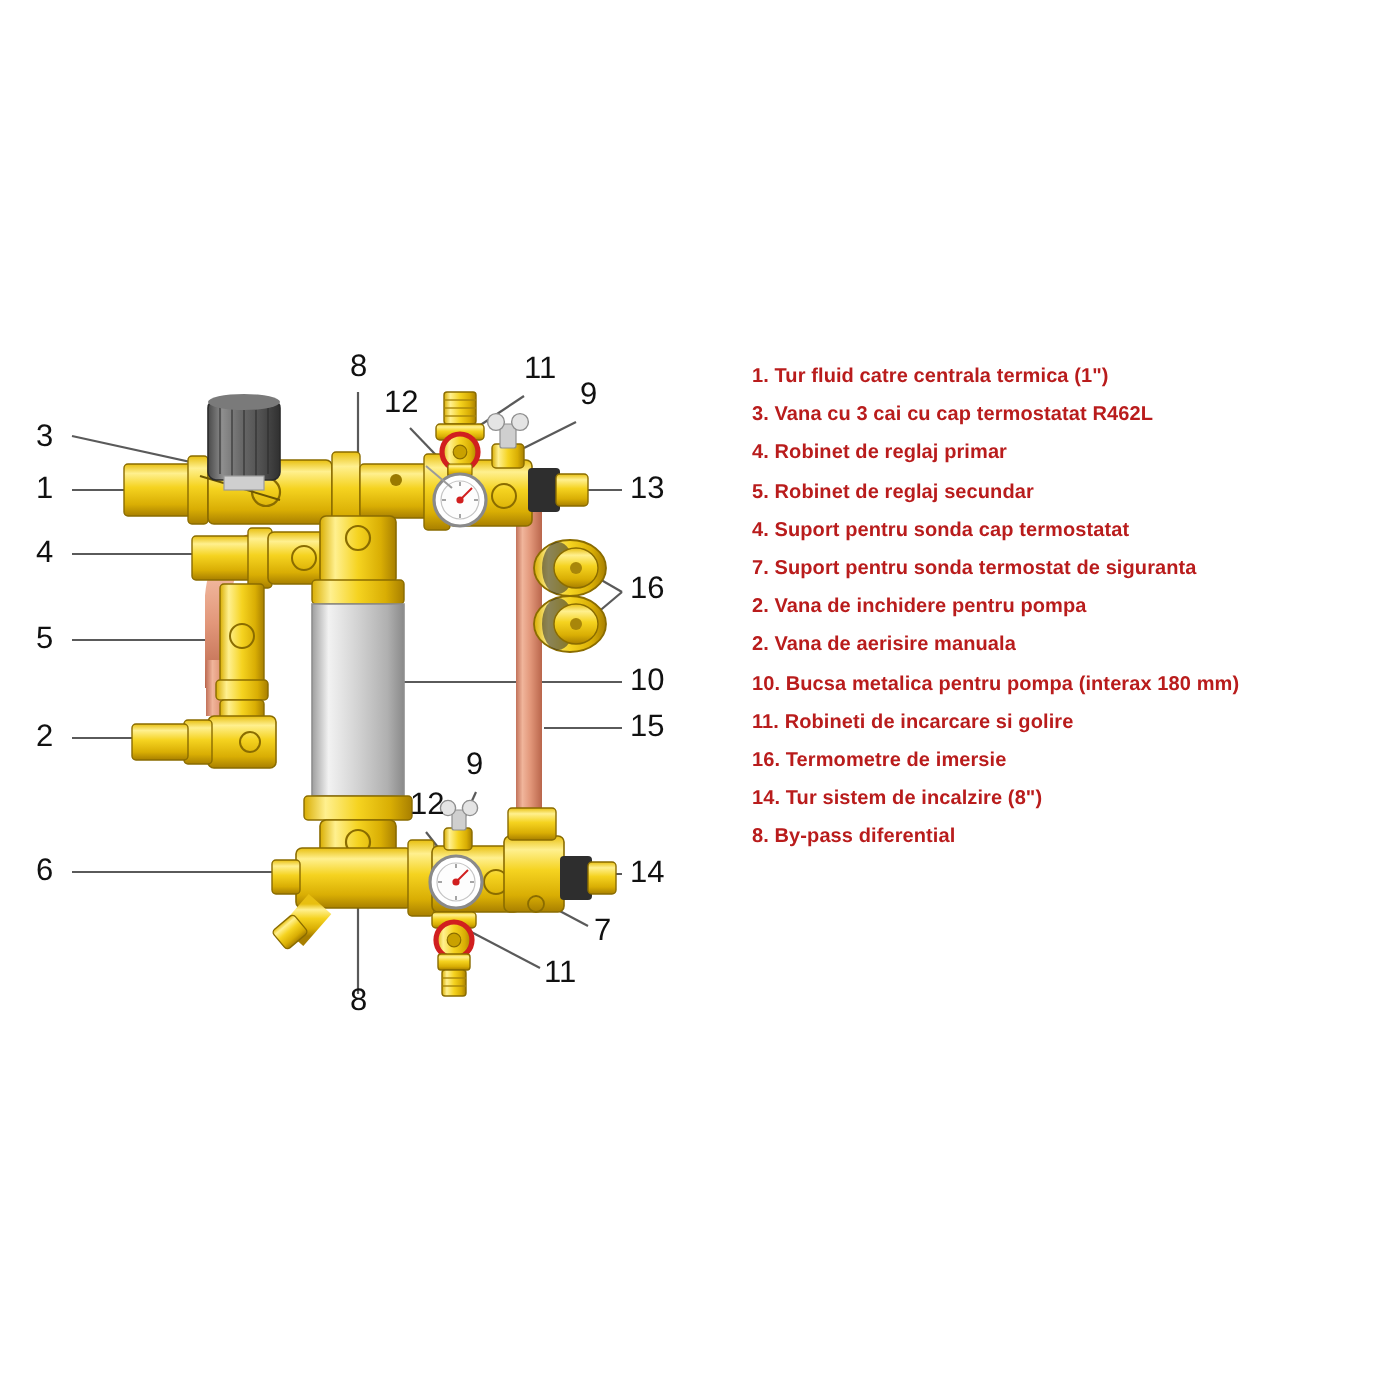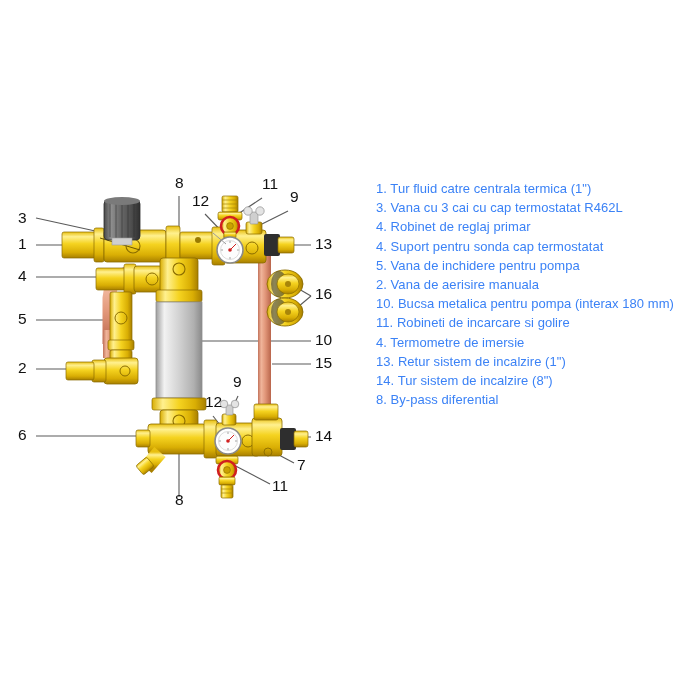--- a/index.html
+++ b/index.html
@@ -13,25 +13,26 @@
   #stage{position:absolute;left:0;top:0;width:700px;height:700px;}
   svg#diagram{position:absolute;left:0;top:0;width:700px;height:700px;display:block;}
 
   .legend{
     position:absolute;
     left:376px;
     top:179px;
     width:320px;
   }
   .legend-item{
-    font-size:13px;
+    font-size:10px;
     line-height:19.2px;
-    color:#3b82f6;
+    color:#b91c1c;
     white-space:nowrap;
     letter-spacing:0.05px;
+    font-weight:bold;
   }
   .callout-num{
     font-family:"Liberation Sans", sans-serif;
     font-size:15.5px;
     fill:#111111;
   }
 </style>
 </head>
 <body>
 
@@ -313,24 +314,25 @@
       <text class="callout-num" x="297" y="470">7</text>
       <text class="callout-num" x="272" y="491">11</text>
       <text class="callout-num" x="175" y="505">8</text>
     </g>
   </svg>
 
   <div class="legend">
     <div class="legend-item">1. Tur fluid catre centrala termica (1")</div>
     <div class="legend-item">3. Vana cu 3 cai cu cap termostatat R462L</div>
     <div class="legend-item">4. Robinet de reglaj primar</div>
+    <div class="legend-item">5. Robinet de reglaj secundar</div>
     <div class="legend-item">4. Suport pentru sonda cap termostatat</div>
-    <div class="legend-item">5. Vana de inchidere pentru pompa</div>
+    <div class="legend-item">7. Suport pentru sonda termostat de siguranta</div>
+    <div class="legend-item">2. Vana de inchidere pentru pompa</div>
     <div class="legend-item">2. Vana de aerisire manuala</div>
     <div class="legend-item">10. Bucsa metalica pentru pompa (interax 180 mm)</div>
     <div class="legend-item">11. Robineti de incarcare si golire</div>
-    <div class="legend-item">4. Termometre de imersie</div>
-    <div class="legend-item">13. Retur sistem de incalzire (1")</div>
+    <div class="legend-item">16. Termometre de imersie</div>
     <div class="legend-item">14. Tur sistem de incalzire (8")</div>
     <div class="legend-item">8. By-pass diferential</div>
   </div>
 
 </div>
 
 </body></html>

